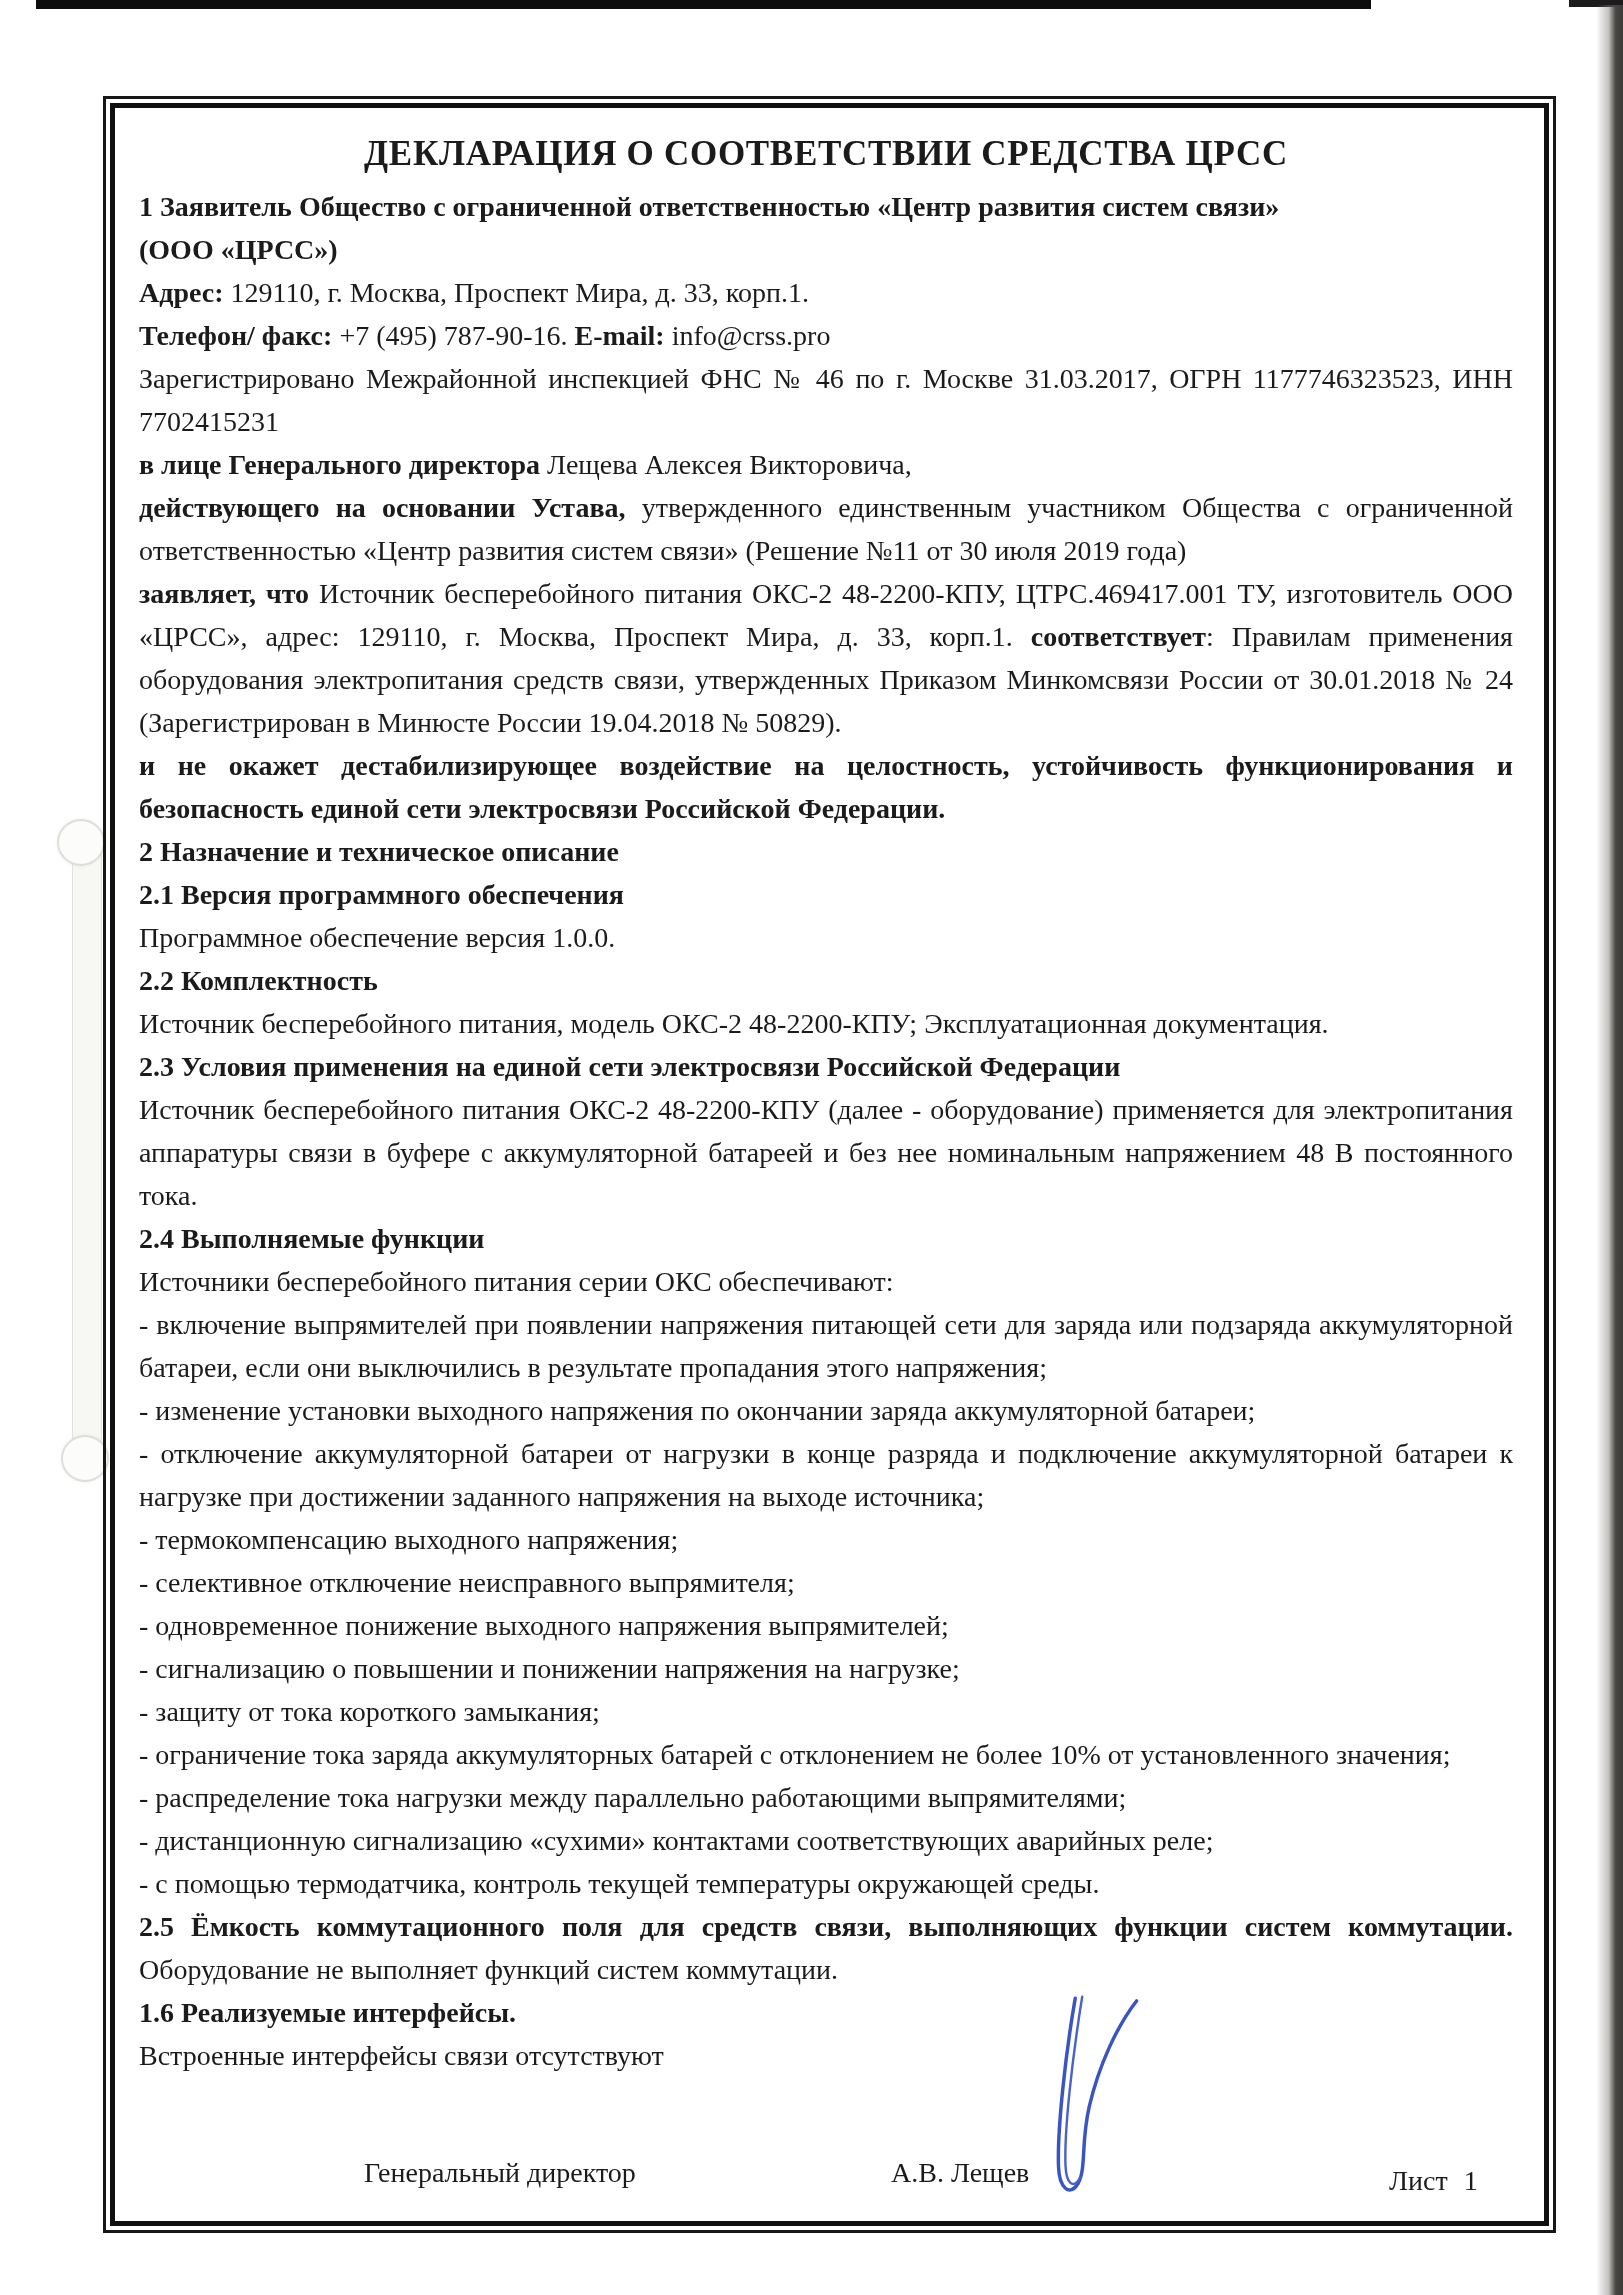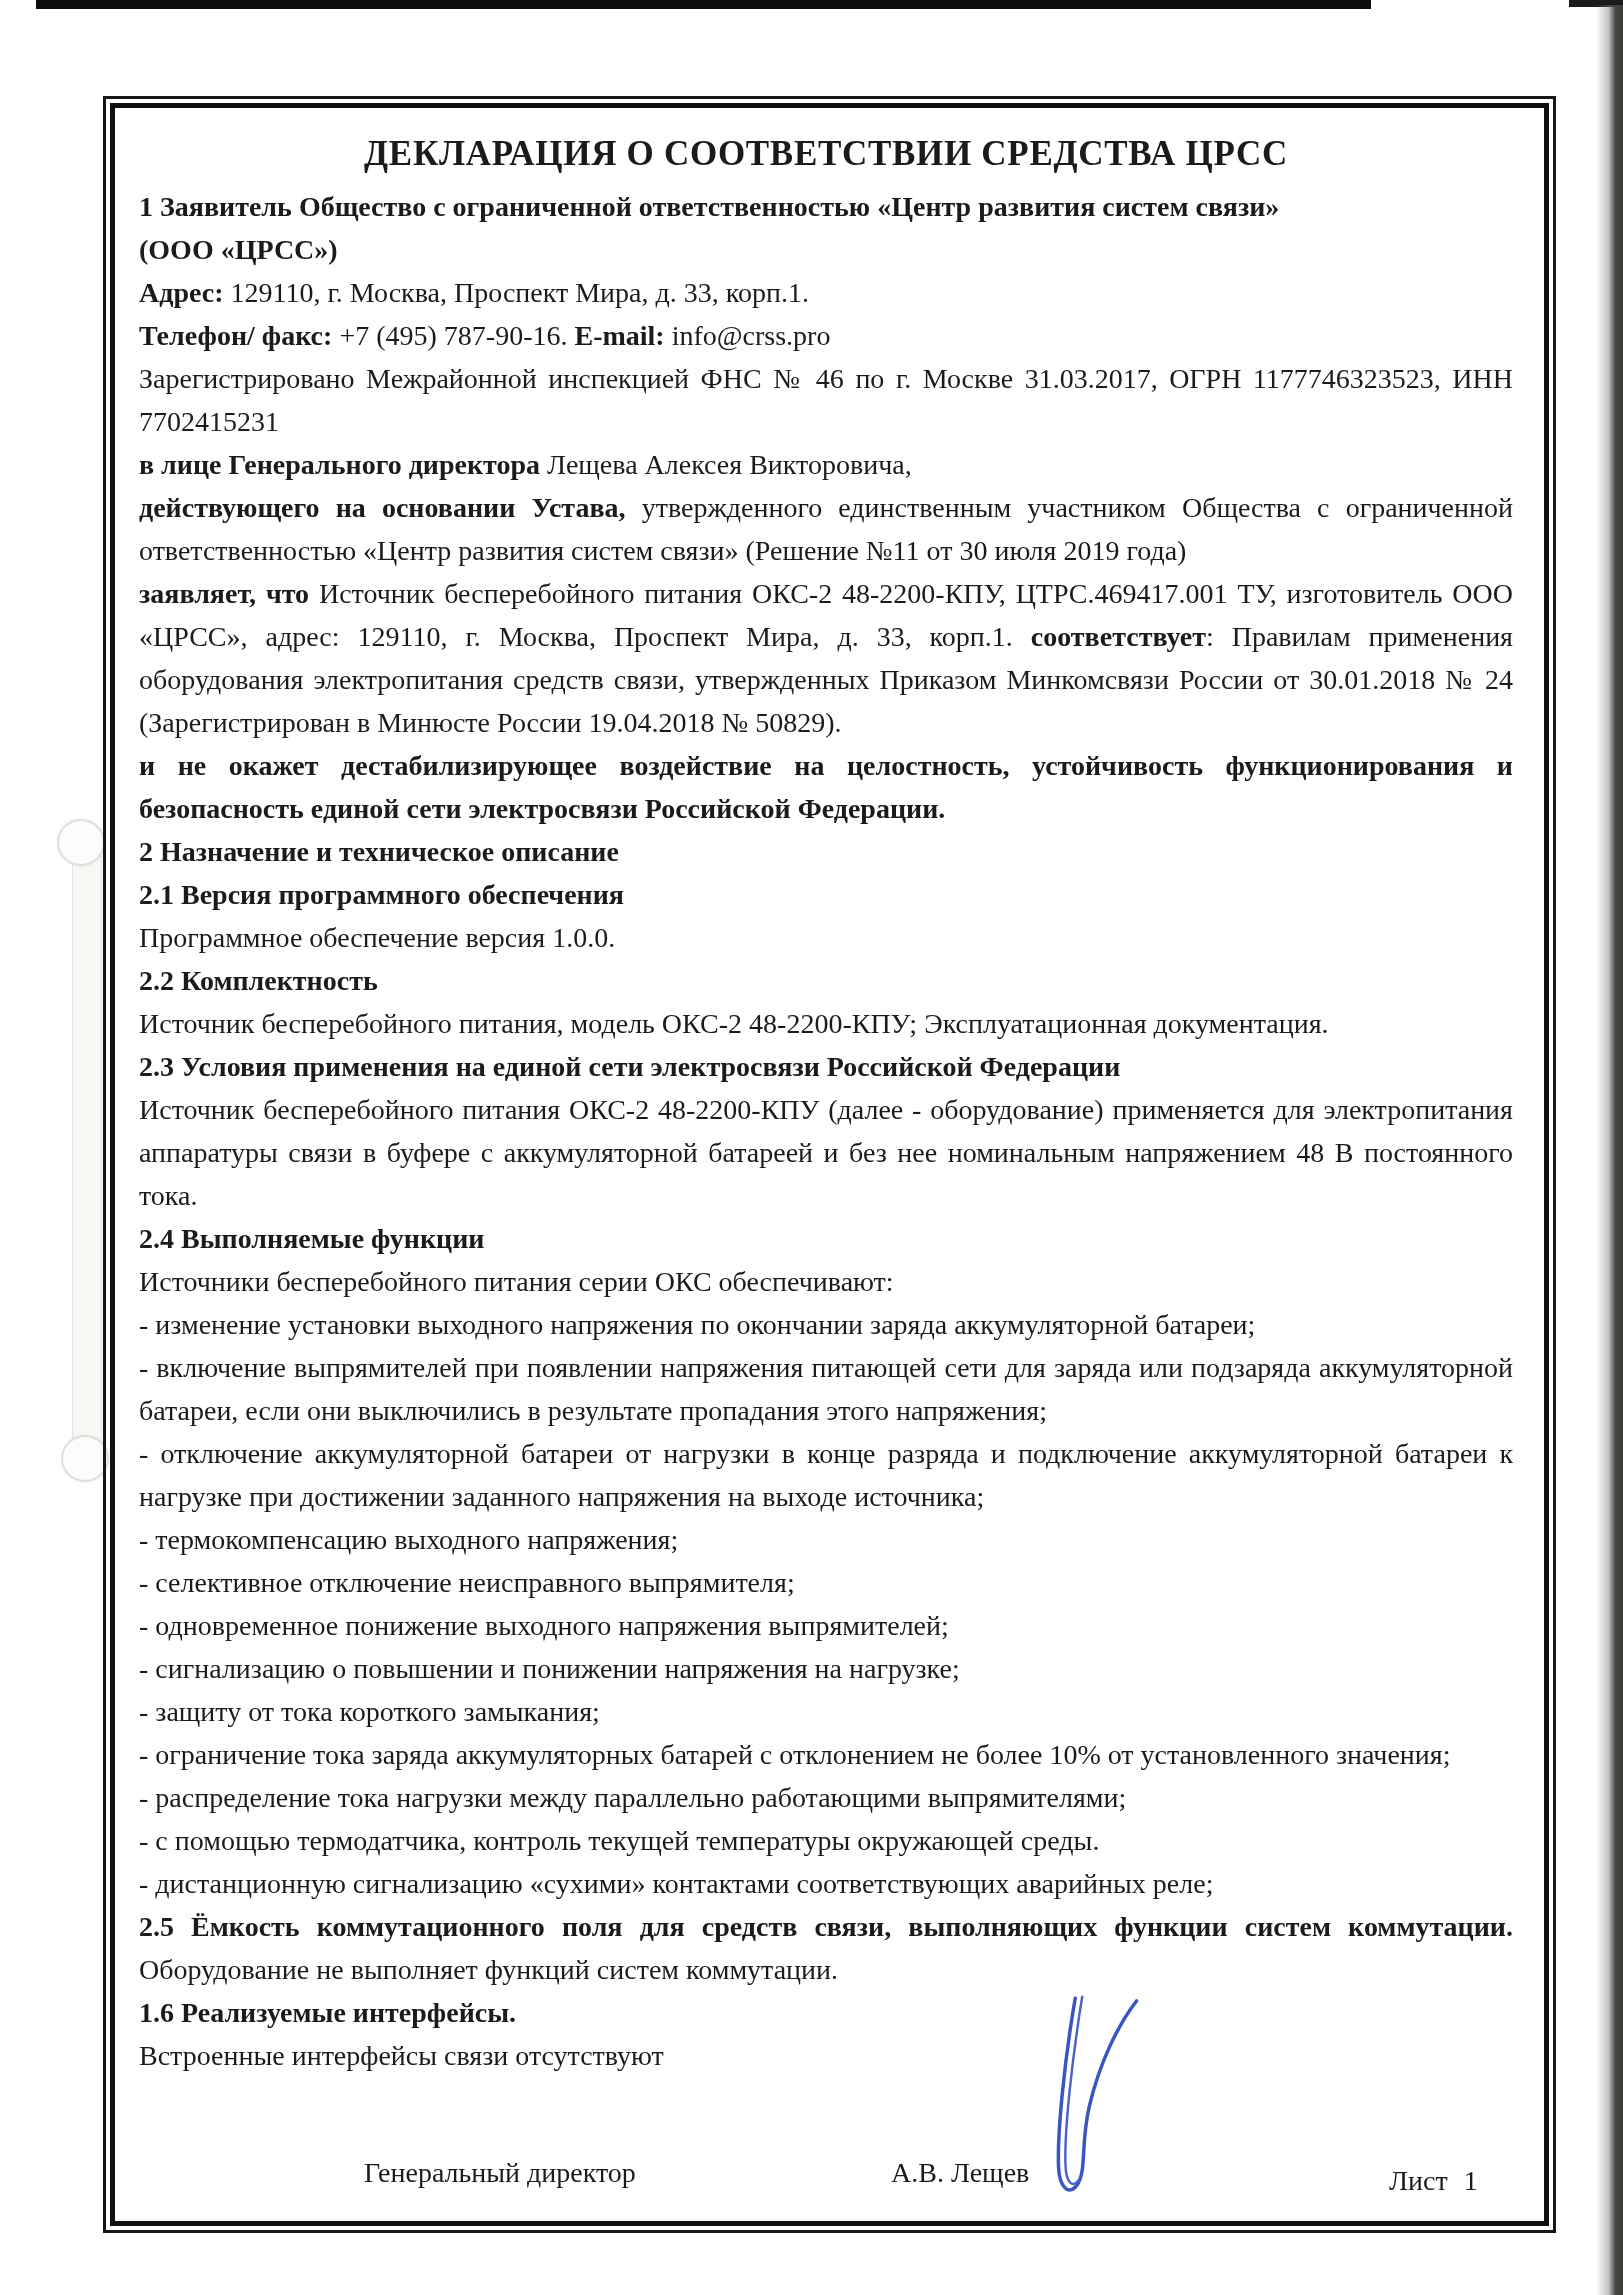--- a/index.html
+++ b/index.html
@@ -65,32 +65,32 @@
       <p class="bl para"><b>и не окажет дестабилизирующее воздействие на целостность, устойчивость функционирования и безопасность единой сети электросвязи Российской Федерации.</b></p>
       <p class="bl para"><b>2 Назначение и техническое описание</b></p>
       <p class="bl para"><b>2.1 Версия программного обеспечения</b></p>
       <p class="bl para"><span>Программное обеспечение версия 1.0.0.</span></p>
       <p class="bl para"><b>2.2 Комплектность</b></p>
       <p class="bl para"><span>Источник бесперебойного питания, модель ОКС-2 48-2200-КПУ; Эксплуатационная документация.</span></p>
       <p class="bl para"><b>2.3 Условия применения на единой сети электросвязи Российской Федерации</b></p>
       <p class="bl para"><span>Источник бесперебойного питания ОКС-2 48-2200-КПУ (далее - оборудование) применяется для электропитания аппаратуры связи в буфере с аккумуляторной батареей и без нее номинальным напряжением 48 В постоянного тока.</span></p>
       <p class="bl para"><b>2.4 Выполняемые функции</b></p>
       <p class="bl para"><span>Источники бесперебойного питания серии ОКС обеспечивают:</span></p>
+      <p class="bl para"><span>- включение выпрямителей при появлении напряжения питающей сети для заряда или подзаряда аккумуляторной батареи, если они выключились в результате пропадания этого напряжения;</span></p>
       <p class="bl para"><span>- изменение установки выходного напряжения по окончании заряда аккумуляторной батареи;</span></p>
-      <p class="bl para"><span>- включение выпрямителей при появлении напряжения питающей сети для заряда или подзаряда аккумуляторной батареи, если они выключились в результате пропадания этого напряжения;</span></p>
       <p class="bl para"><span>- отключение аккумуляторной батареи от нагрузки в конце разряда и подключение аккумуляторной батареи к нагрузке при достижении заданного напряжения на выходе источника;</span></p>
       <p class="bl para"><span>- термокомпенсацию выходного напряжения;</span></p>
       <p class="bl para"><span>- селективное отключение неисправного выпрямителя;</span></p>
       <p class="bl para"><span>- одновременное понижение выходного напряжения выпрямителей;</span></p>
       <p class="bl para"><span>- сигнализацию о повышении и понижении напряжения на нагрузке;</span></p>
       <p class="bl para"><span>- защиту от тока короткого замыкания;</span></p>
       <p class="bl para"><span>- ограничение тока заряда аккумуляторных батарей с отклонением не более 10% от установленного значения;</span></p>
       <p class="bl para"><span>- распределение тока нагрузки между параллельно работающими выпрямителями;</span></p>
+      <p class="bl para"><span>- дистанционную сигнализацию «сухими» контактами соответствующих аварийных реле;</span></p>
       <p class="bl para"><span>- с помощью термодатчика, контроль текущей температуры окружающей среды.</span></p>
-      <p class="bl para"><span>- дистанционную сигнализацию «сухими» контактами соответствующих аварийных реле;</span></p>
       <p class="bl para"><b>2.5 Ёмкость коммутационного поля для средств связи, выполняющих функции систем коммутации. </b><span>Оборудование не выполняет функций систем коммутации.</span></p>
       <p class="bl para"><b>1.6 Реализуемые интерфейсы.</b></p>
       <p class="bl para"><span>Встроенные интерфейсы связи отсутствуют</span></p>
     </div>
 </div>
 
 <div class="doc-footer">
   <span class="foot-role">Генеральный директор</span>
   <span class="foot-name">А.В. Лещев</span>
   <span class="foot-sheet">Лист 1</span>

